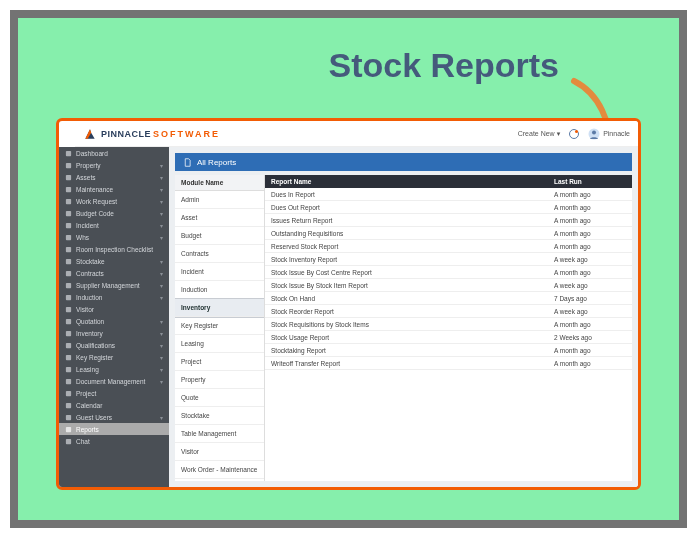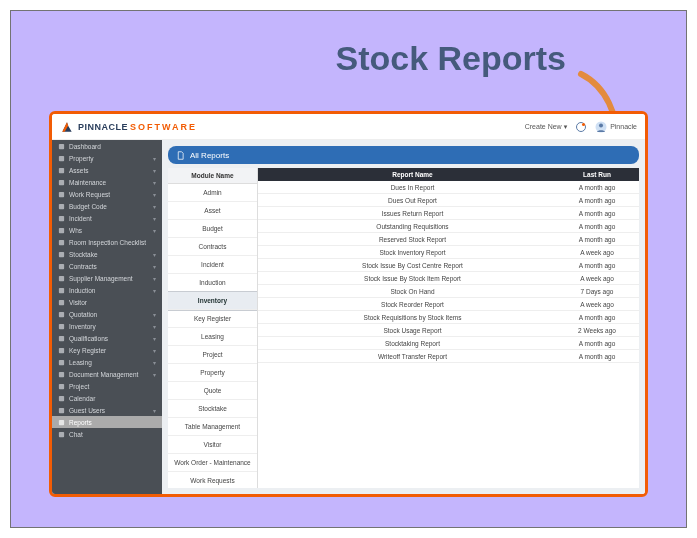--- a/index.html
+++ b/index.html
@@ -7,23 +7,22 @@
     font-family: Arial, Helvetica, sans-serif;
     background: #fff;
     width: 697px;
     height: 538px;
     position: relative;
     overflow: hidden;
   }
   .outer-frame {
     position: absolute;
     inset: 10px;
-    border: 1px solid #737373;
-    background: #c4b5fd;
-    text-align: center;
+    border: 8px solid #737373;
+    background: #86efac;
   }
   .callout-title {
     position: absolute;
     top: 28px;
     right: 120px;
     font-size: 34px;
     font-weight: 600;
     color: #455a7c;
   }
   .arrow-svg {
@@ -48,20 +47,21 @@
     flex-direction: column;
   }
   .app-header {
     height: 26px;
     display: flex;
     align-items: center;
     justify-content: space-between;
     padding: 0 8px;
     background: #fff;
     border-bottom: 1px solid #eee;
+    margin-left: 16px;
   }
   .logo { display: flex; align-items: center; font-size: 9px; letter-spacing: 0.5px; }
   .logo-mark { width: 14px; height: 14px; margin-right: 4px; }
   .logo-text1 { color: #2a3e5c; font-weight: 600; }
   .logo-text2 { color: #F25C05; font-weight: 700; letter-spacing: 2px; margin-left: 2px; }
   .header-right { display: flex; align-items: center; gap: 8px; font-size: 7px; color: #555; }
   .header-icon { width: 12px; height: 12px; display: inline-flex; align-items: center; justify-content: center; color: #5b7aa6; }
   .header-user { display: flex; align-items: center; gap: 3px; }
   .app-body { flex: 1; display: flex; overflow: hidden; }
   .sidebar {
@@ -82,21 +82,20 @@
   .content-title-bar {
     height: 18px;
     background: #2e6db5;
     color: #fff;
     font-size: 8px;
     display: flex;
     align-items: center;
     padding: 0 8px;
     gap: 5px;
     margin: 6px 6px 0 6px;
-    border-radius: 8px;
   }
   .panel {
     margin: 4px 6px 6px 6px;
     background: #fff;
     flex: 1;
     display: flex;
     min-height: 0;
   }
   .module-col {
     width: 90px;

